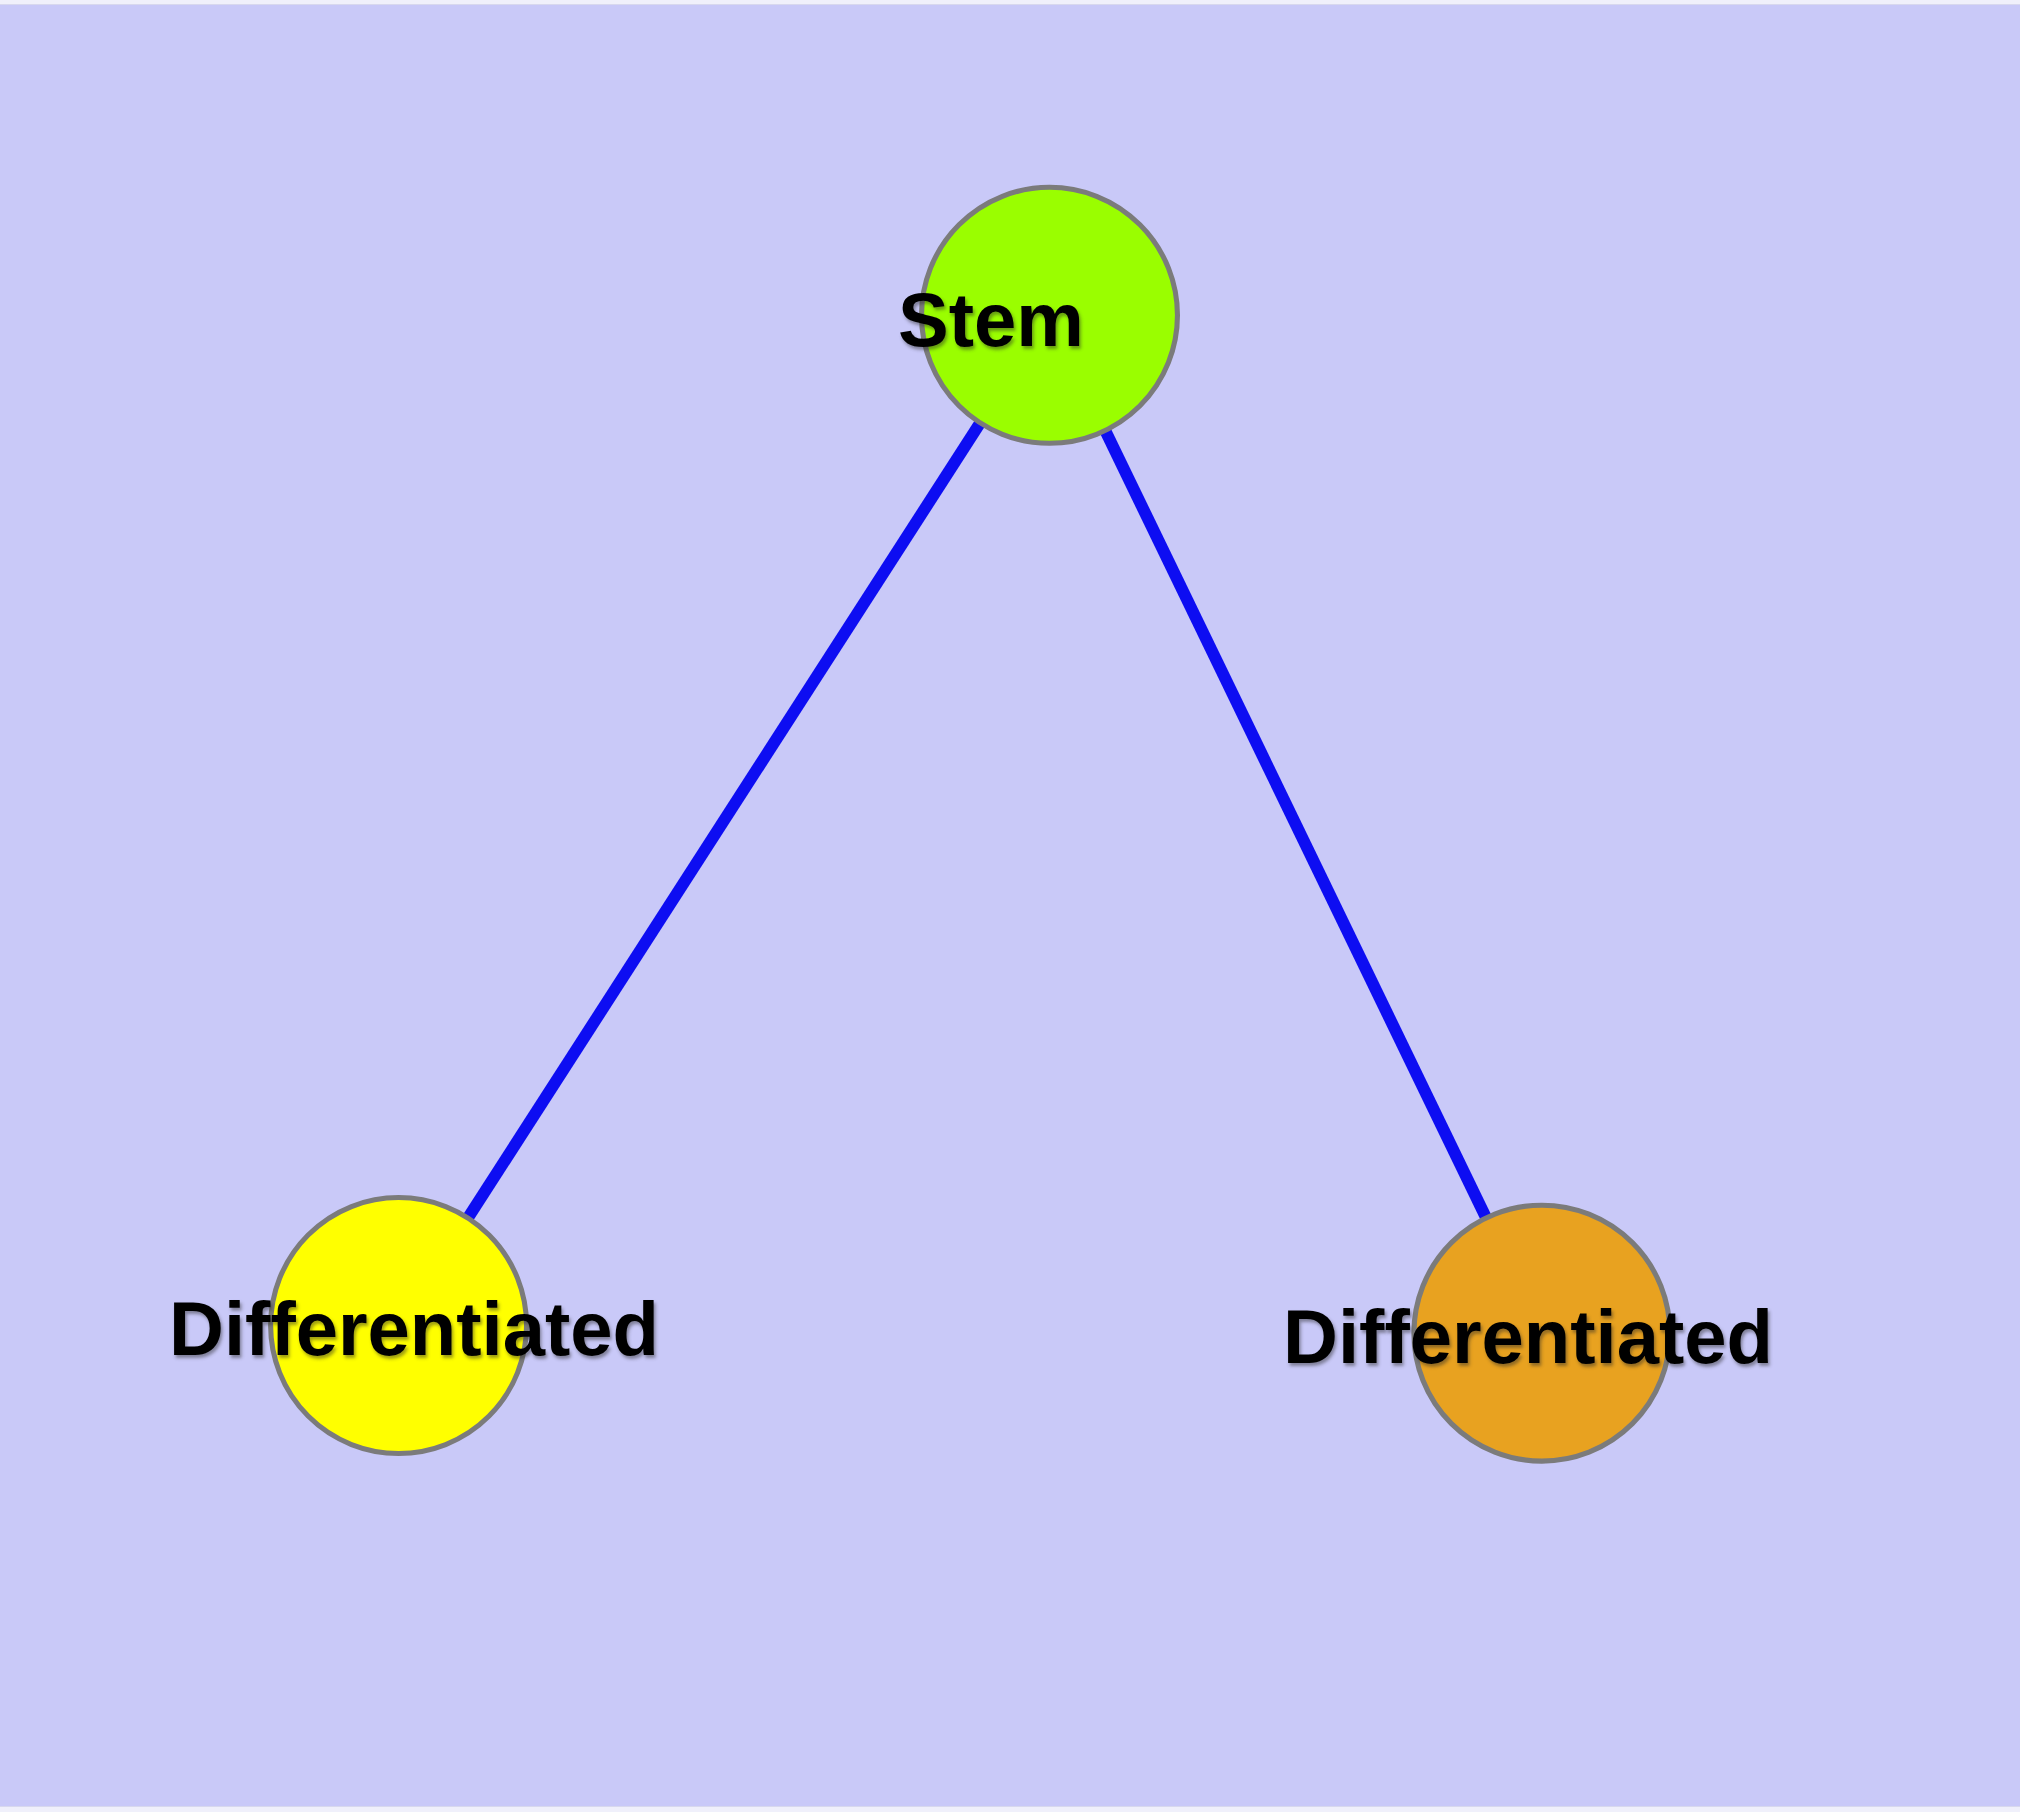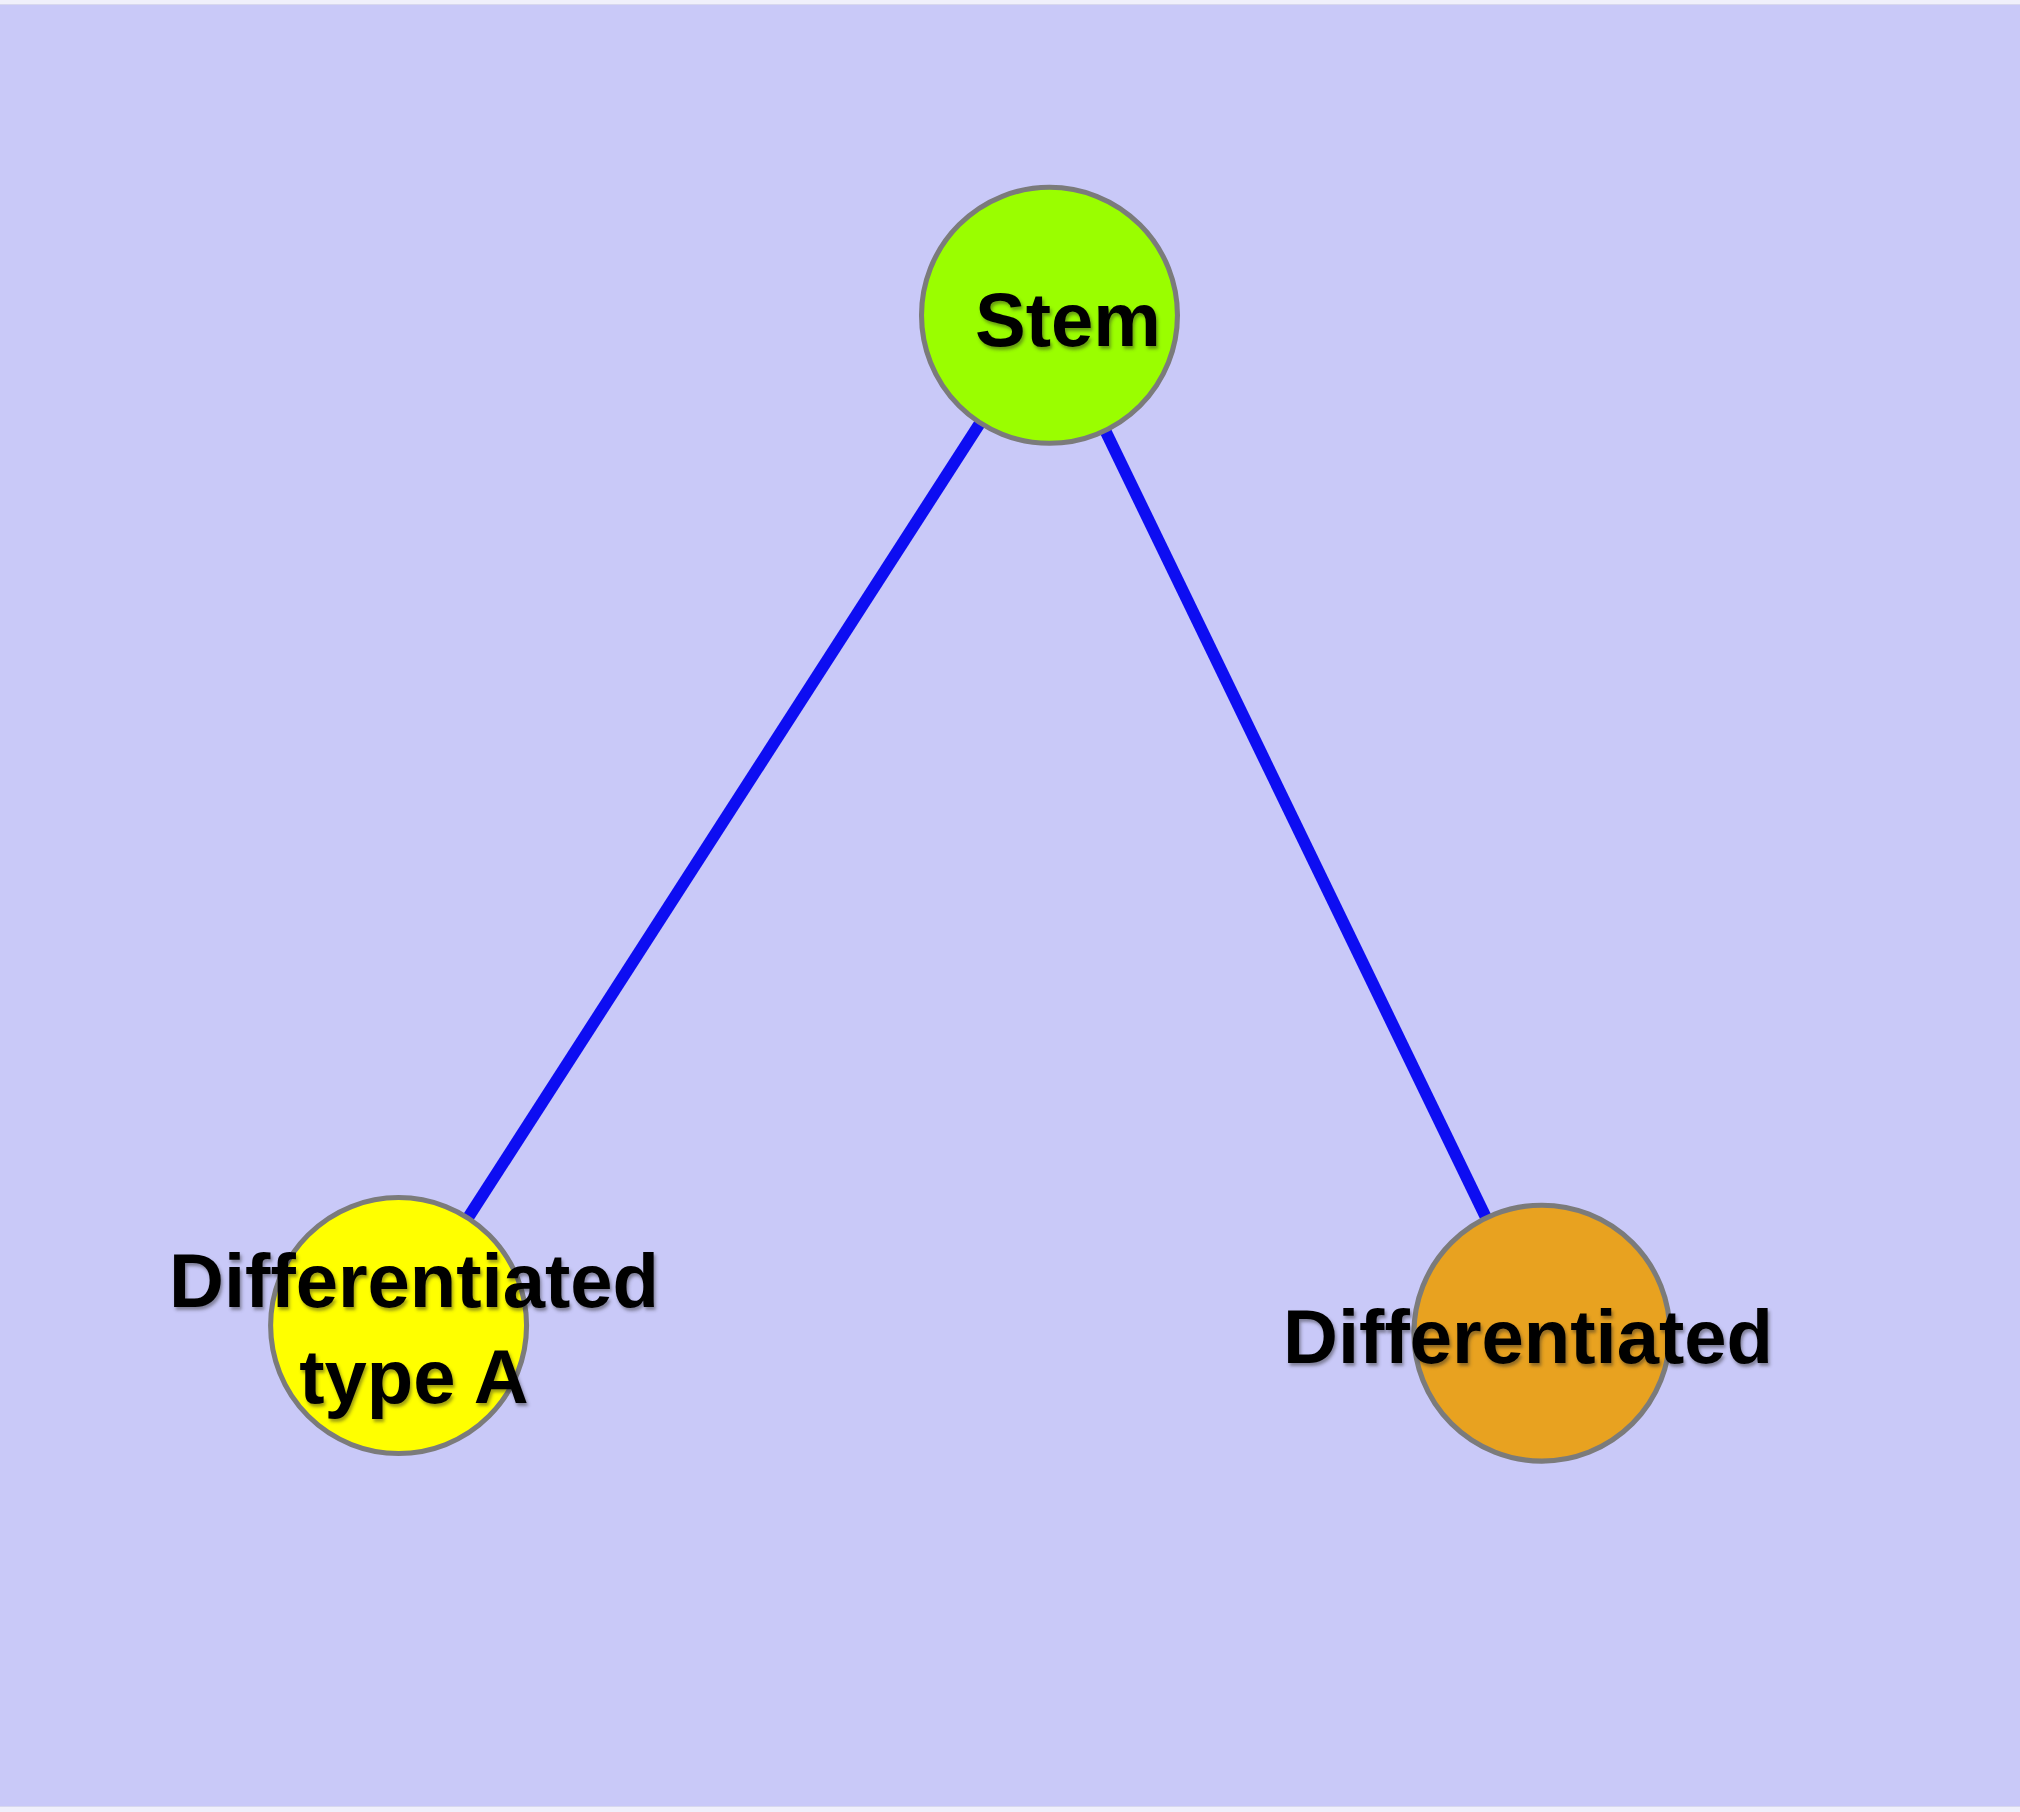--- a/index.html
+++ b/index.html
@@ -63,27 +63,26 @@
 
     <line class="edge" x1="1238" y1="372" x2="1819" y2="1573" stroke="#0d0df2"></line>
 
     <circle class="node-circle" cx="1238" cy="372" r="151" fill="#9afe00" stroke="#7b7b7b"></circle>
 
     <circle class="node-circle" cx="470" cy="1564" r="151" fill="#ffff00" stroke="#7b7b7b"></circle>
 
     <circle class="node-circle" cx="1819" cy="1573" r="151" fill="#e8a220" stroke="#7b7b7b"></circle>
   </svg>
 
-  <div class="node-label" style="left: 1068px; top: 320px;">
+  <div class="node-label" style="left: 991px; top: 320px;">
     <div>Stem</div>
   </div>
 
   <div class="node-label" style="left: 414px; top: 1329px;">
     <div>Differentiated</div>
-    <div>type A</div>
   </div>
 
   <div class="node-label" style="left: 1528px; top: 1337px;">
     <div>Differentiated</div>
   </div>
 
   <div class="window-strip top"></div>
   <div class="window-strip bottom"></div>
 
 </div>

